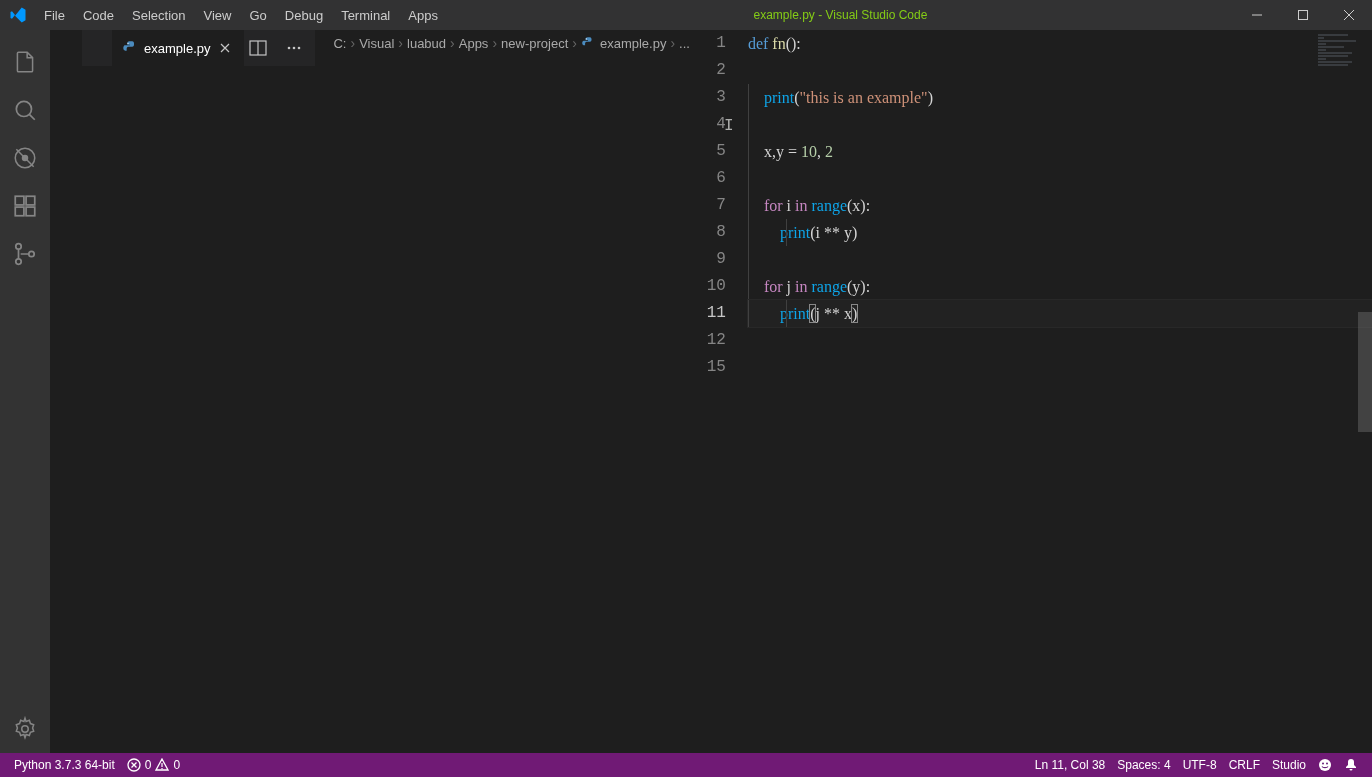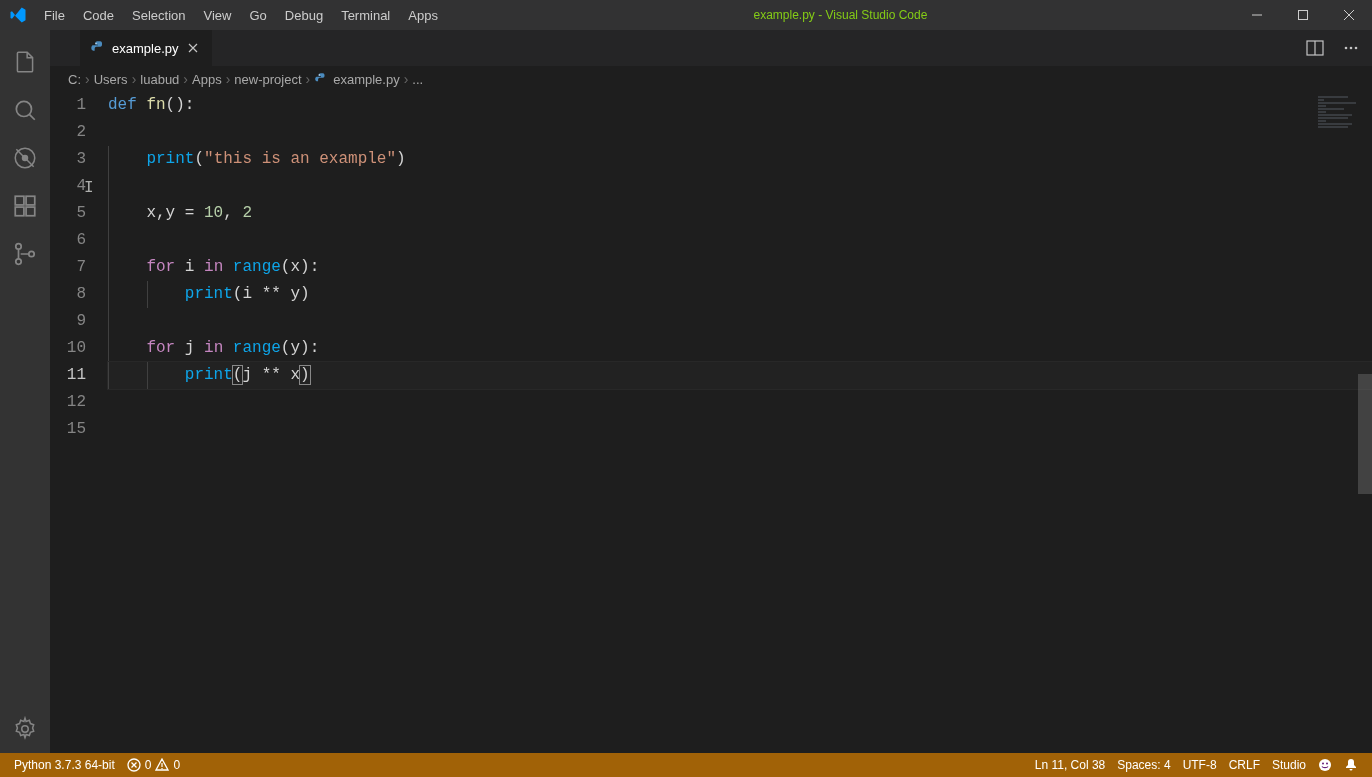--- a/index.html
+++ b/index.html
@@ -80,23 +80,24 @@
   justify-content: center;
   cursor: pointer;
   color: #858585;
   position: relative;
 }
 .activity-spacer { flex: 1; }
 
 .editor-area {
   flex: 1;
   display: flex;
-  flex-direction: column;
+  flex-direction: row;
   background: #1e1e1e;
   position: relative;
+  padding-left: 32px;
 }
 .tabs-row {
   height: 36px;
   background: #252526;
   display: flex;
   align-items: stretch;
 }
 .tabs-spacer-left { width: 30px; }
 .tab {
   background: #1e1e1e;
@@ -161,21 +162,21 @@
   color: #858585;
   user-select: none;
 }
 .gutter .ln { height: 27px; }
 .gutter .ln.current { color: #c6c6c6; }
 .code-content {
   flex: 1;
   position: relative;
   white-space: pre;
 }
-.code-line { height: 27px; position: relative; }
+.code-line { height: 27px; position: relative; font-family: Liberation Serif, serif; }
 .code-line.current-line {
   background: rgba(255,255,255,0.02);
   outline: 1px solid #282828;
 }
 .indent-guide {
   position: absolute;
   top: 0;
   bottom: 0;
   width: 1px;
   background: #404040;
@@ -221,21 +222,21 @@
   position: absolute;
   left: 0;
   right: 0;
   top: 220px;
   height: 120px;
   background: rgba(121,121,121,0.4);
 }
 
 .statusbar {
   height: 24px;
-  background: #a16207;
+  background: #701a75;
   display: flex;
   align-items: center;
   color: #ffffff;
   font-size: 12px;
   padding: 0 8px;
 }
 .statusbar .status-item {
   padding: 0 6px;
   height: 100%;
   display: flex;
@@ -364,21 +365,21 @@
               <circle cx="9" cy="9" r="1.3"></circle>
               <circle cx="14" cy="9" r="1.3"></circle>
             </svg>
         </span>
       </div>
     </div>
 
     <div class="breadcrumb">
       <span class="bc-item">C:</span>
       <span class="sep">›</span>
-      <span class="bc-item">Users</span>
+      <span class="bc-item">Visual</span>
       <span class="sep">›</span>
       <span class="bc-item">luabud</span>
       <span class="sep">›</span>
       <span class="bc-item">Apps</span>
       <span class="sep">›</span>
       <span class="bc-item">new-project</span>
       <span class="sep">›</span>
       <span class="py-icon">
         <svg width="14" height="14" viewBox="0 0 24 24">
             <path fill="#4B8BBE" d="M12 2c-4 0-4 2-4 3v2h4v1H5s-3 0-3 4 3 4 3 4h2v-3s0-3 3-3h5s3 0 3-3V5s0-3-3-3h-3z"></path>

